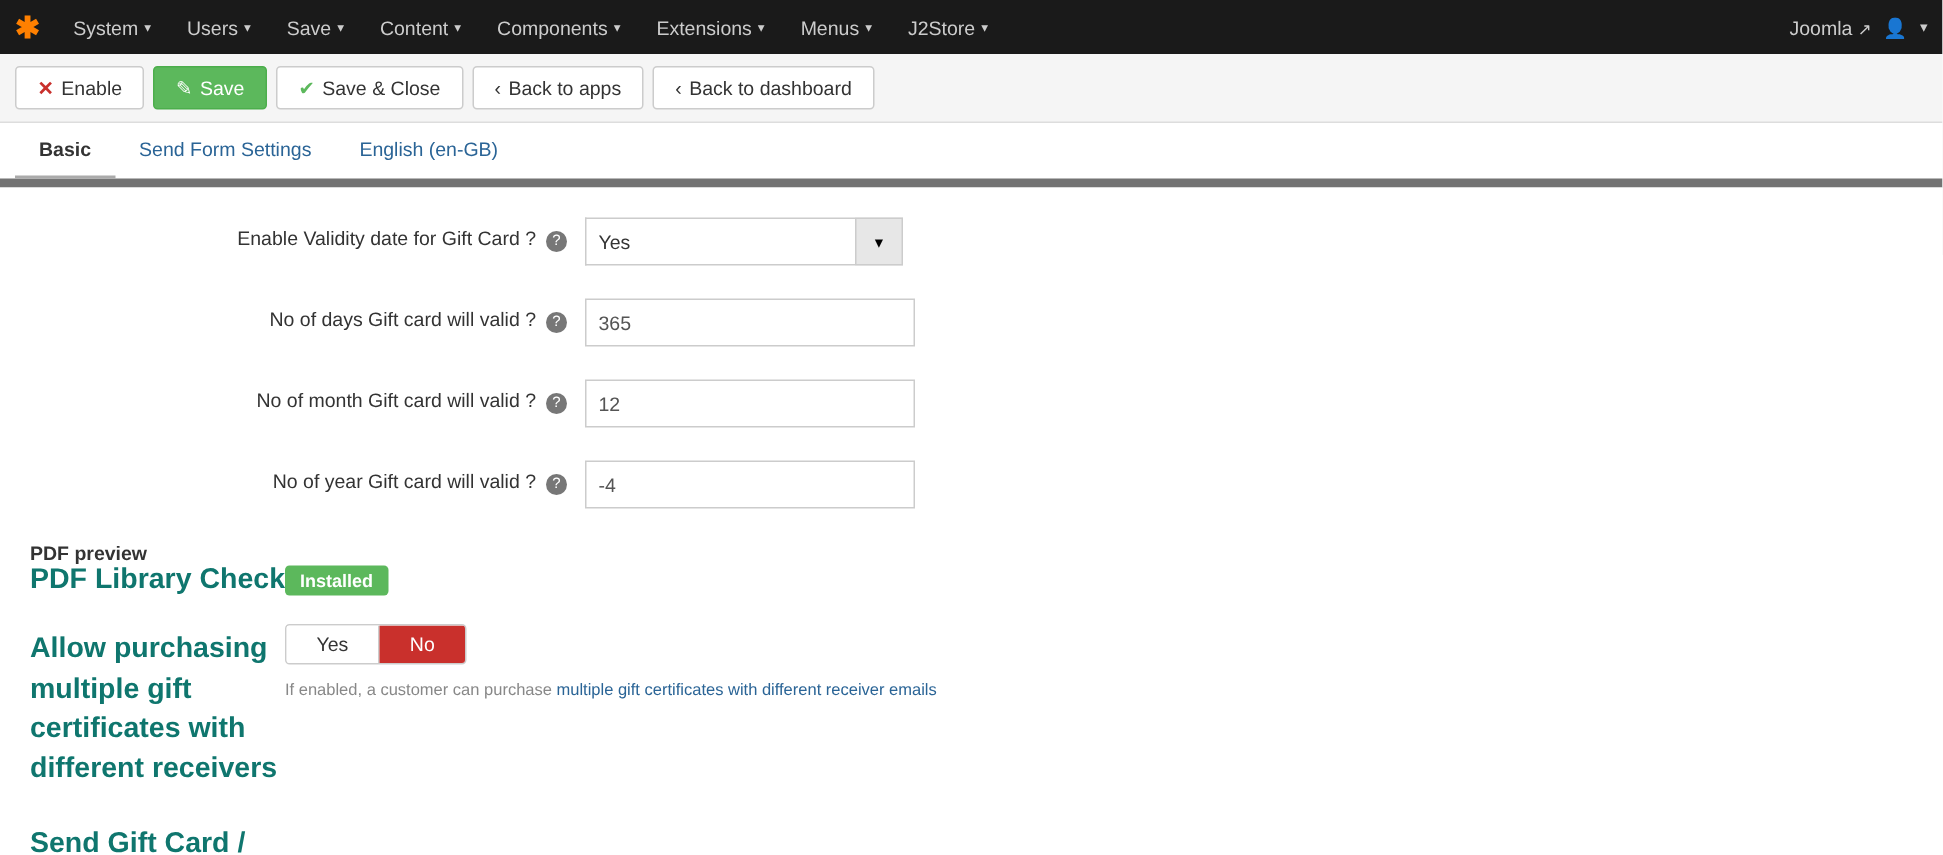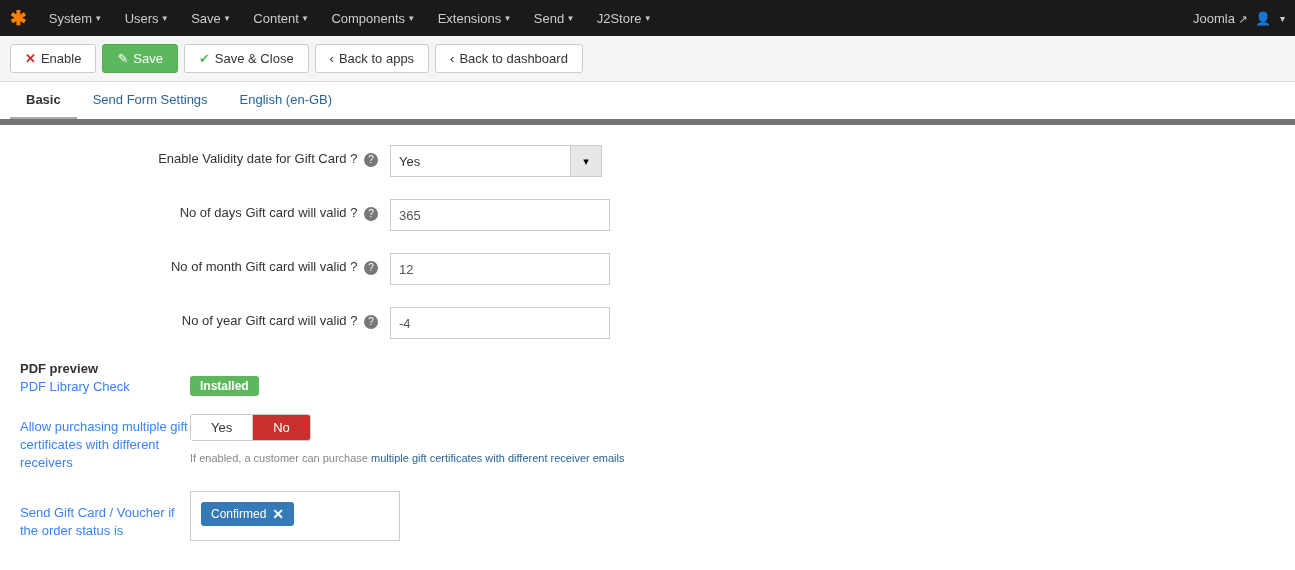--- a/index.html
+++ b/index.html
@@ -238,22 +238,23 @@
     }
 
     
     .section-row {
       display: flex;
       align-items: center;
       margin-bottom: 18px;
     }
     .section-row .row-label {
       width: 170px;
-      font-size: 13px;
-      color: #3b82f6;
+      font-size: 19px;
+      color: #0f766e;
+      font-weight: bold;
     }
   </style>
 </head>
 <body>
 
 <nav class="top-nav">
   <span class="brand">✱</span>
   <div class="nav-item">
     <span>System</span>
     <span class="arrow">▾</span>
@@ -272,21 +273,21 @@
   </div>
   <div class="nav-item">
     <span>Components</span>
     <span class="arrow">▾</span>
   </div>
   <div class="nav-item">
     <span>Extensions</span>
     <span class="arrow">▾</span>
   </div>
   <div class="nav-item">
-    <span>Send</span>
+    <span>Menus</span>
     <span class="arrow">▾</span>
   </div>
   <div class="nav-item">
     <span>J2Store</span>
     <span class="arrow">▾</span>
   </div>
   <div class="nav-right">
     <span class="joomla-link">
       <span>Joomla</span>
       <span style="font-size:11px;">↗</span>

